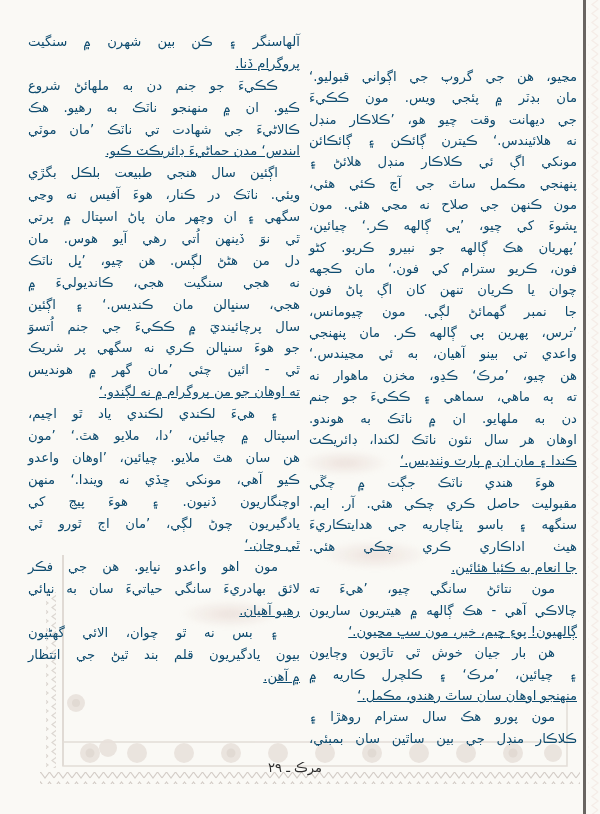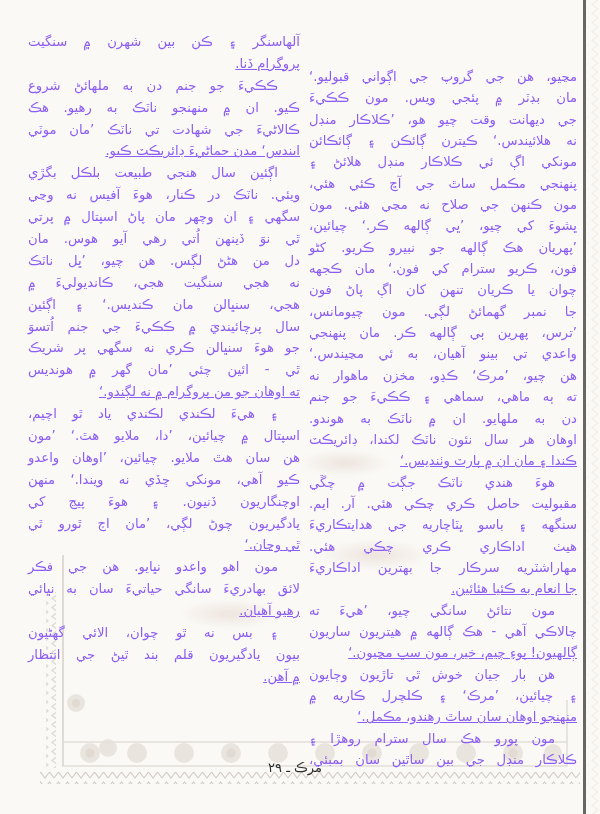--- a/index.html
+++ b/index.html
@@ -3,21 +3,21 @@
 <meta charset="utf-8">
 <style>
   html,body{margin:0;padding:0;}
   body{
     width:600px;height:814px;overflow:hidden;position:relative;
     background:#faf9f5;
     font-family:"DejaVu Sans", sans-serif;
   }
   #page{position:absolute;inset:0;width:600px;height:814px;}
   .col{
-    position:absolute;direction:rtl;color:#8b5cf6;
+    position:absolute;direction:rtl;color:#0c4a6e;
     font-size:13.2px;
   }
   .col-left{left:28px;top:31px;width:272px;}
   .col-right{left:309px;top:30px;width:268px;margin-top:36px;}
   .line{
     white-space:nowrap;overflow:visible;
     text-align:justify;text-align-last:justify;
     white-space:normal;
   }
   .col-left .line{height:21.9px;line-height:21.9px;}
@@ -146,21 +146,20 @@
       <div class="line">واعدي تي بينو آهيان، به ئي مڃيندس.‘</div>
       <div class="line">هن چيو، ’مرڪ‘ ڪڍو، مخزن ماهوار نه</div>
       <div class="line">ته ٻه ماهي، سماهي ۽ ڪڪيءَ جو جنم</div>
       <div class="line">دن به ملهايو. ان ۾ ناٽڪ به هوندو.</div>
       <div class="line">اوهان هر سال نئون ناٽڪ لکندا، ڊائريڪٽ</div>
       <div class="line end">ڪندا ۽ مان ان ۾ پارٽ وٺنديس.‘</div>
       <div class="line indent">هوءَ هندي ناٽڪ جڳت ۾ چڱي</div>
       <div class="line">مقبوليت حاصل ڪري چڪي هئي. آر. ايم.</div>
       <div class="line">سنگهه ۽ باسو ڀٽاچاريه جي هدايتڪاريءَ</div>
       <div class="line">هيٺ اداڪاري ڪري چڪي هئي.</div>
-      <div class="line">مهاراشٽريه سرڪار جا بهترين اداڪاريءَ</div>
       <div class="line end">جا انعام به ڪئيا هئائين.</div>
       <div class="line indent">مون نتائڻ سانگي چيو، ’هيءَ ته</div>
       <div class="line">چالاڪي آهي - هڪ ڳالهه ۾ هيتريون ساريون</div>
       <div class="line end">ڳالهيون! پوءِ چيم، خير، مون سڀ مڃيون.‘</div>
       <div class="line indent">هن بار جيان خوش ٿي تاڙيون وڄايون</div>
       <div class="line">۽ چيائين، ’مرڪ‘ ۽ ڪلچرل ڪاريه ۾</div>
       <div class="line end">منهنجو اوهان سان ساٿ رهندو، مڪمل.‘</div>
       <div class="line indent">مون پورو هڪ سال سترام روهڙا ۽</div>
       <div class="line">ڪلاڪار منڊل جي بين ساٿين سان بمبئي،</div>
     </div>

